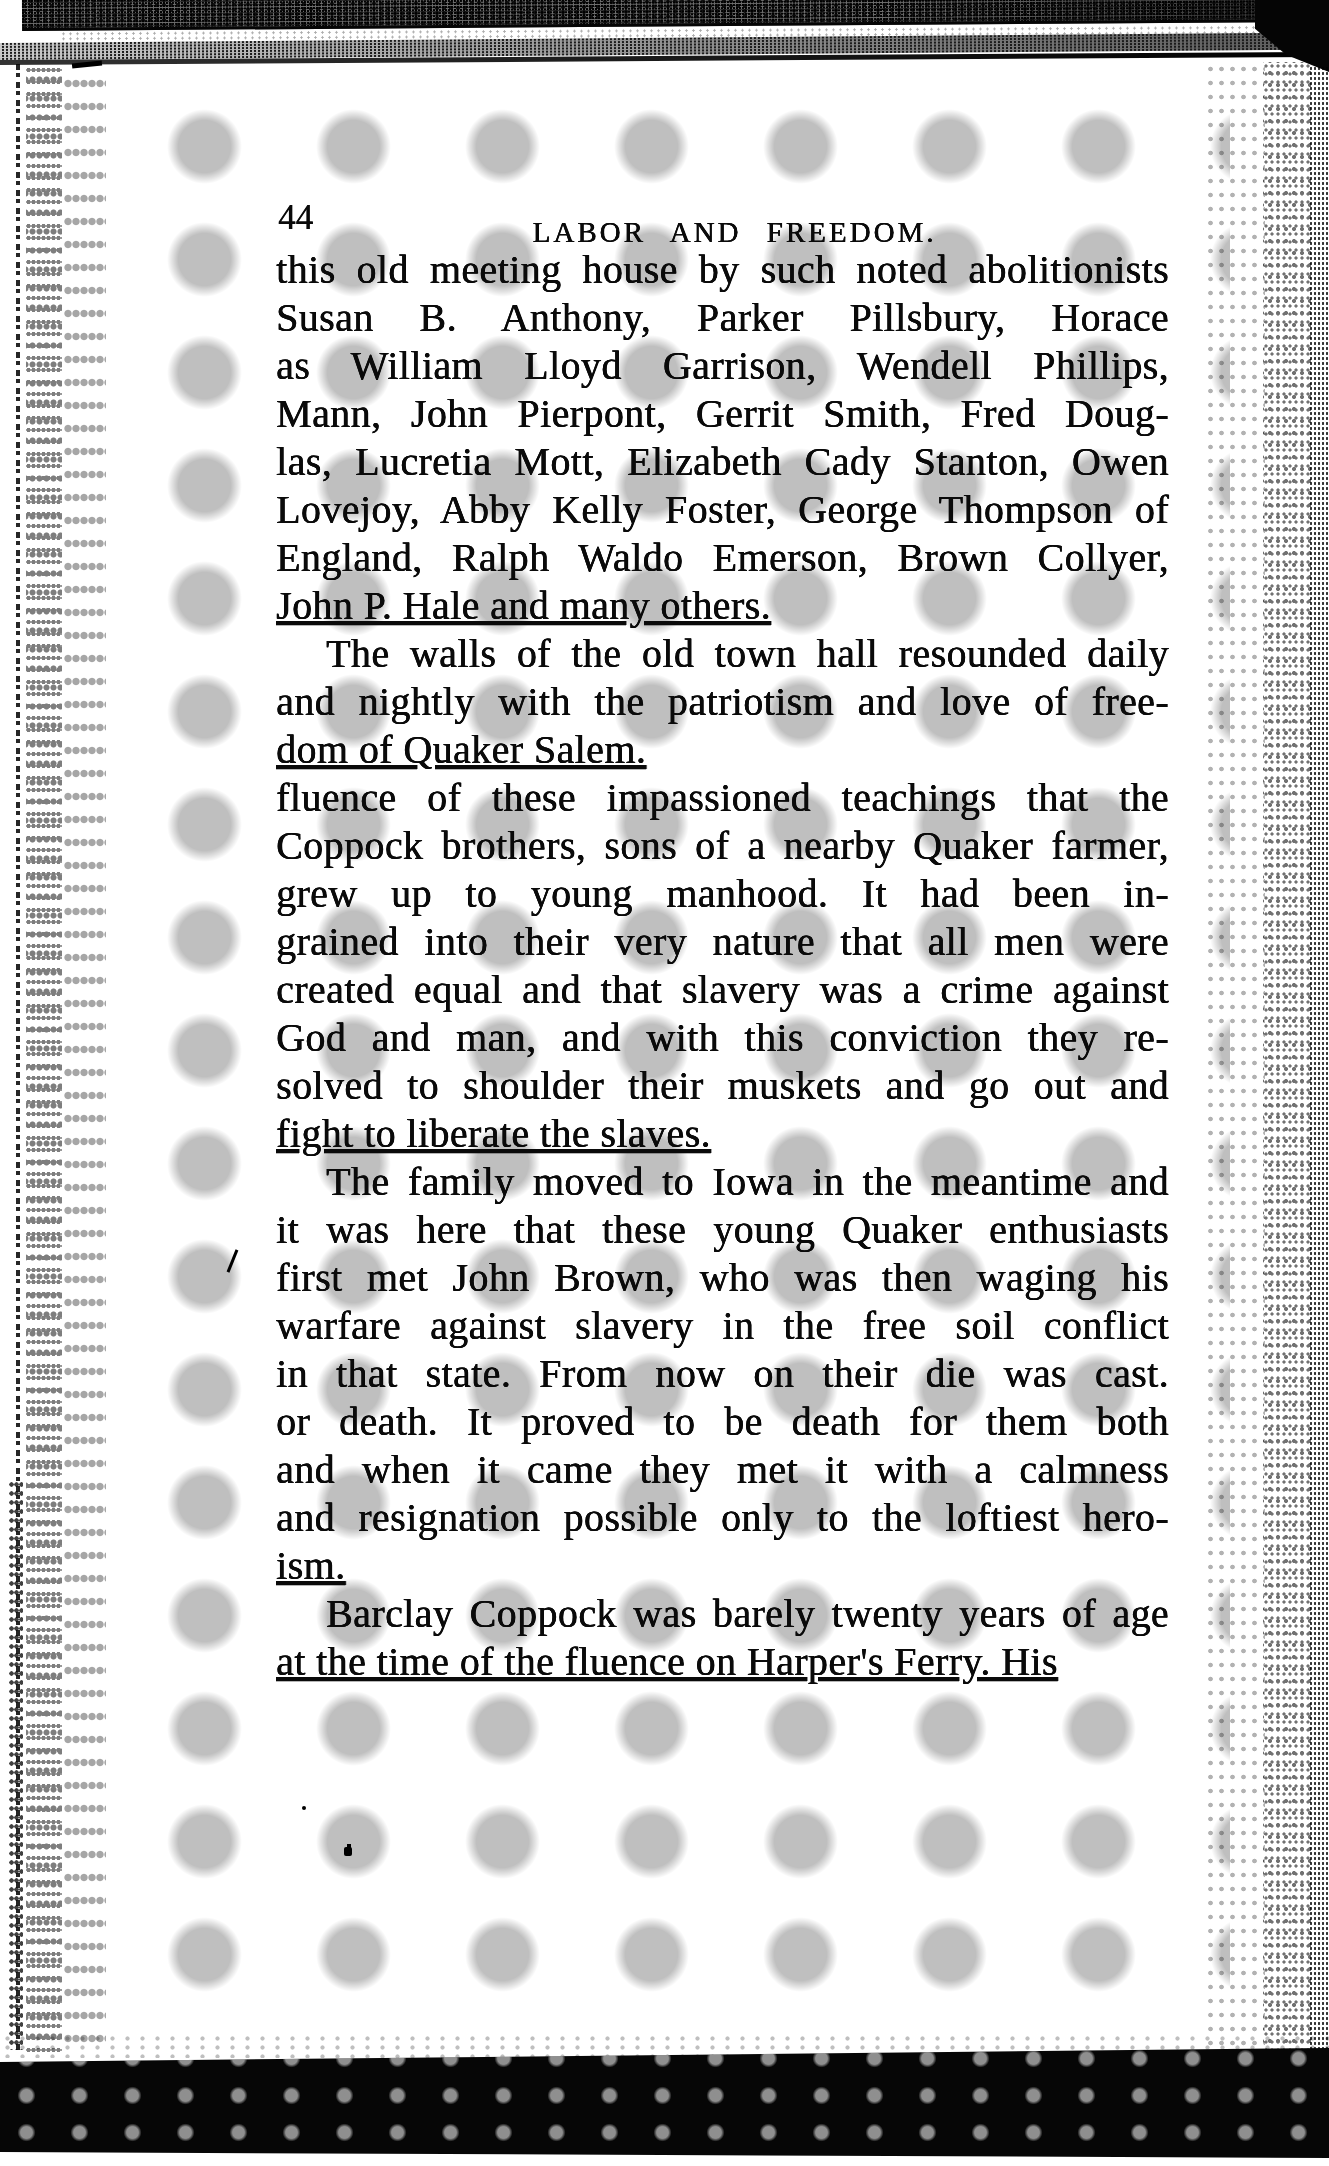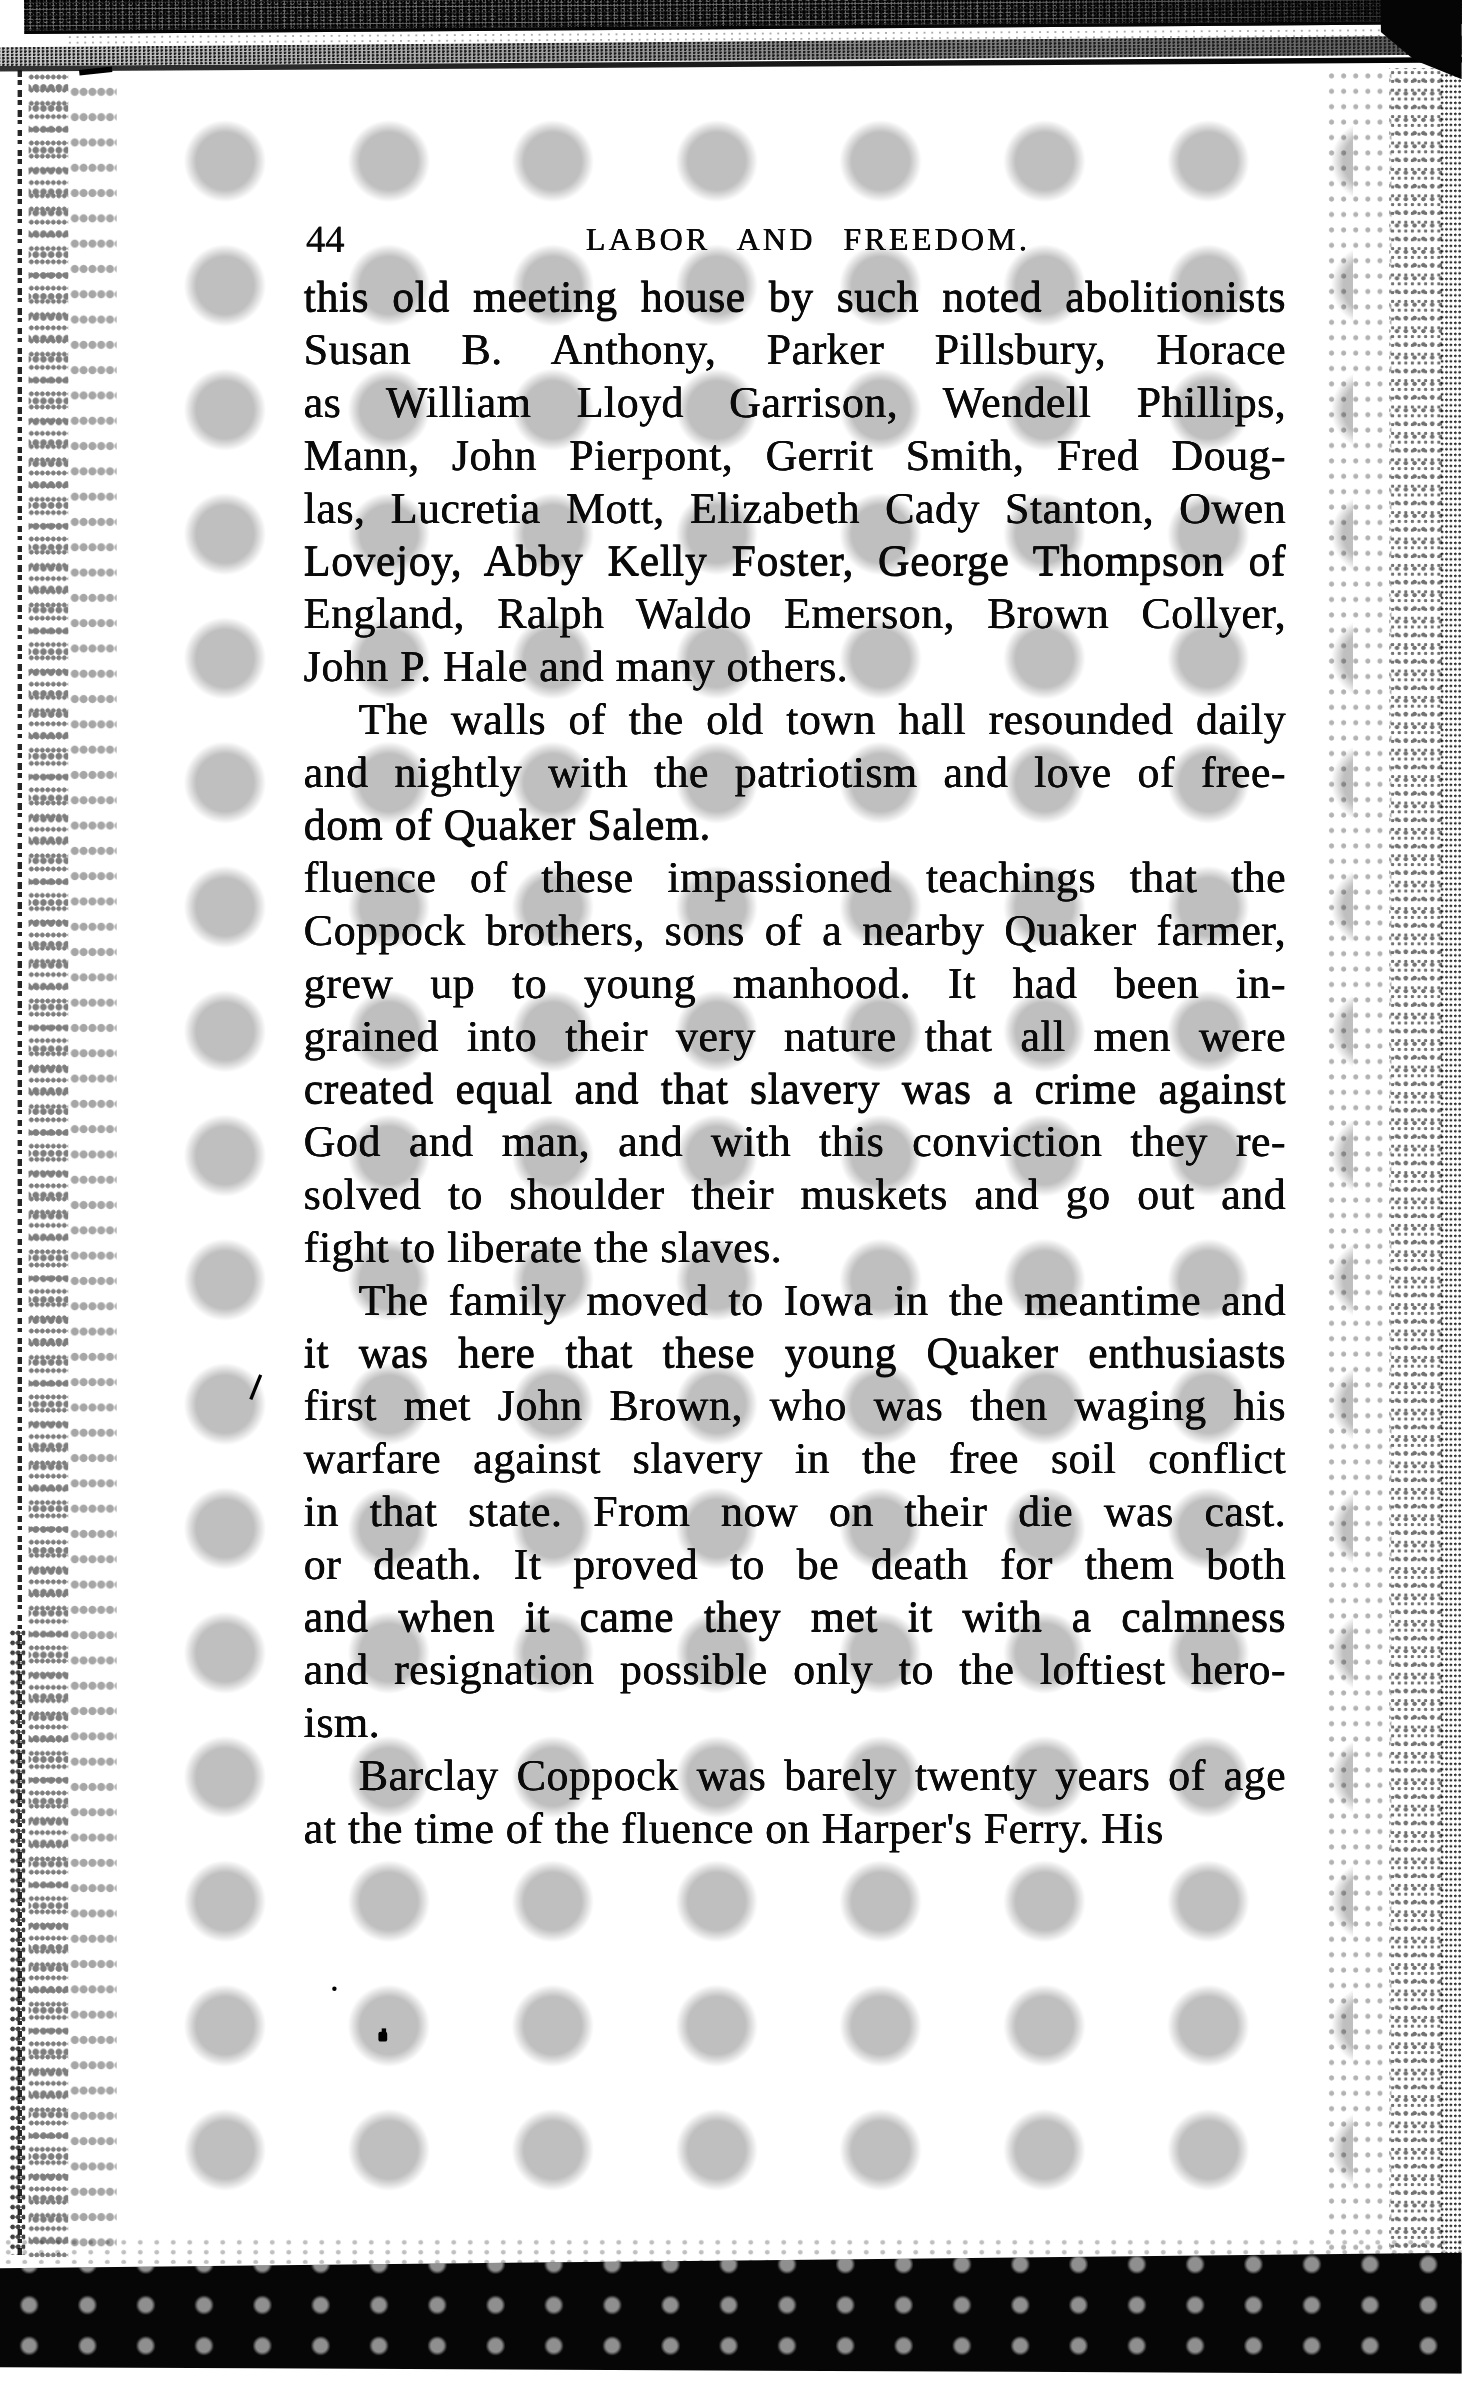--- a/index.html
+++ b/index.html
@@ -15,40 +15,40 @@
   
   .page-header {
     position: absolute; top: 198px; left: 276px; width: 893px; height: 46px;
   }
   .page-number {
     position: absolute; left: 2px; top: 0;
     font-size: 35px; font-weight: normal; line-height: 40px;
     text-shadow: 0.4px 0 currentColor;
   }
   .running-title {
-    position: absolute; left: 0; right: 0; top: 3px;
+    position: absolute; left: 0; right: 0; top: 17px;
     text-align: center;
     font-size: 29px; line-height: 34px;
     letter-spacing: 3px; word-spacing: 15px;
     transform: translateX(12px);
     text-shadow: 0.45px 0 currentColor, 0 0.3px currentColor;
   }
   .page-body {
     position: absolute; top: 246px; left: 276px; width: 893px;
     font-size: 40px;
     letter-spacing: 0.4px;
   }
   .line {
     height: 48px; line-height: 48px;
     text-align: justify;
     text-align-last: justify;
     text-shadow: 0.45px 0 currentColor, 0 0.3px currentColor;
   }
   .line.indent { padding-left: 50px; }
-  .line.last { text-align-last: left; }
+  .line.last { text-align-last: left; text-decoration: underline; }
 
   
   .artifact { position: absolute; pointer-events: none; }
 
   .top-band-1 {
     top: -6px; left: 22px; width: 1312px; height: 34px;
     transform: rotate(-0.4deg); transform-origin: left center;
     background-color: #6e6e6e;
     background-image:
       radial-gradient(circle at 1px 1px, #000 34%, transparent 42%),

